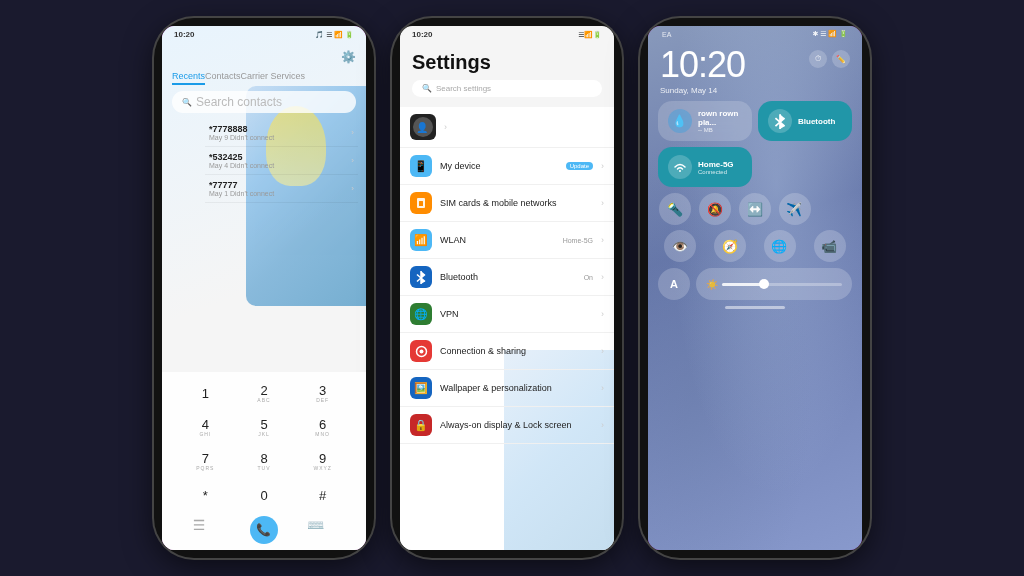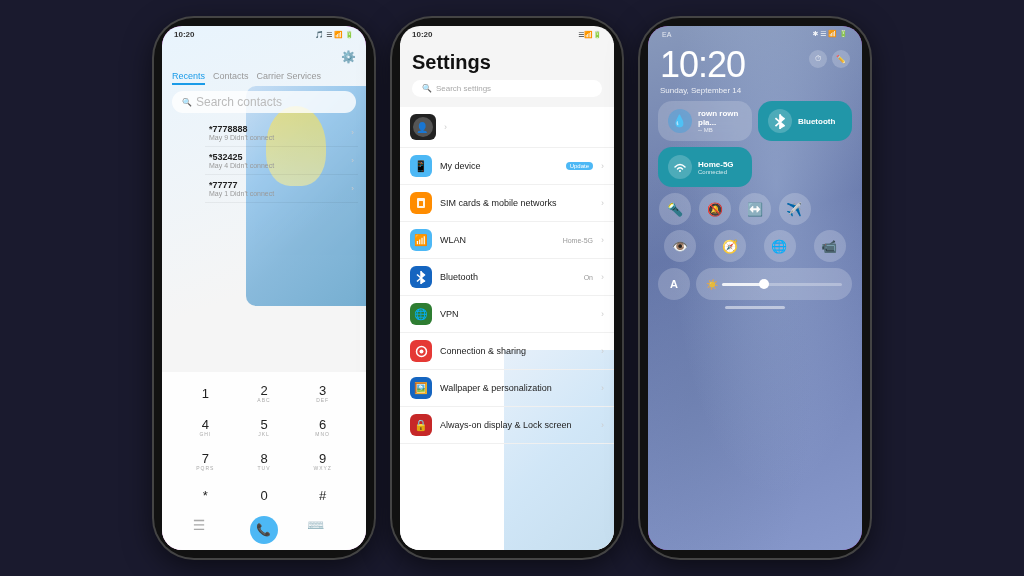--- a/index.html
+++ b/index.html
@@ -23,21 +23,21 @@
       box-shadow: 0 0 0 2px #444, 0 8px 30px rgba(0,0,0,0.6);
       overflow: hidden;
     }
     .phone-left { width: 220px; height: 540px; }
     .phone-mid  { width: 230px; height: 540px; }
     .phone-right{ width: 230px; height: 540px; }
 
     .phone-screen {
       position: absolute;
       top: 8px; left: 8px; right: 8px; bottom: 8px;
-      border-radius: 20px;
+      border-radius: 12px;
       overflow: hidden;
       background: #a21caf;
     }
 
     
     .status-bar {
       display: flex;
       justify-content: space-between;
       align-items: center;
       padding: 4px 12px;
@@ -76,21 +76,20 @@
       border-radius: 50% 50% 40% 40%;
       opacity: 0.6;
     }
     .dialer-top {
       padding: 4px 10px 6px;
       position: relative;
       z-index: 2;
     }
     .dialer-tabs {
       display: flex;
-      gap: 8px;
       margin-bottom: 6px;
     }
     .dialer-tab {
       font-size: 9px;
       color: #999;
       padding: 2px 0;
     }
     .dialer-tab.active { color: #1a9be8; border-bottom: 2px solid #1a9be8; }
     .dialer-search {
       background: rgba(255,255,255,0.8);
@@ -620,21 +619,21 @@
           <span>✱</span>
           <span>☰</span>
           <span>📶</span>
           <span>🔋</span>
         </div>
       </div>
 
       <div style="display:flex;justify-content:space-between;align-items:flex-start;padding:0 12px;position:relative;z-index:2;">
         <div>
           <div class="cc-time">10:20</div>
-          <div class="cc-date" style="text-align:left;">Sunday, September 14</div>
+          <div class="cc-date" style="text-align:left;">Sunday, May 14</div>
         </div>
         <div style="display:flex;gap:5px;padding-top:8px;">
           <div class="cc-top-icon">⏱</div>
           <div class="cc-top-icon">✏️</div>
         </div>
       </div>
 
       <div class="cc-tiles">
 
         <div class="cc-tile">

